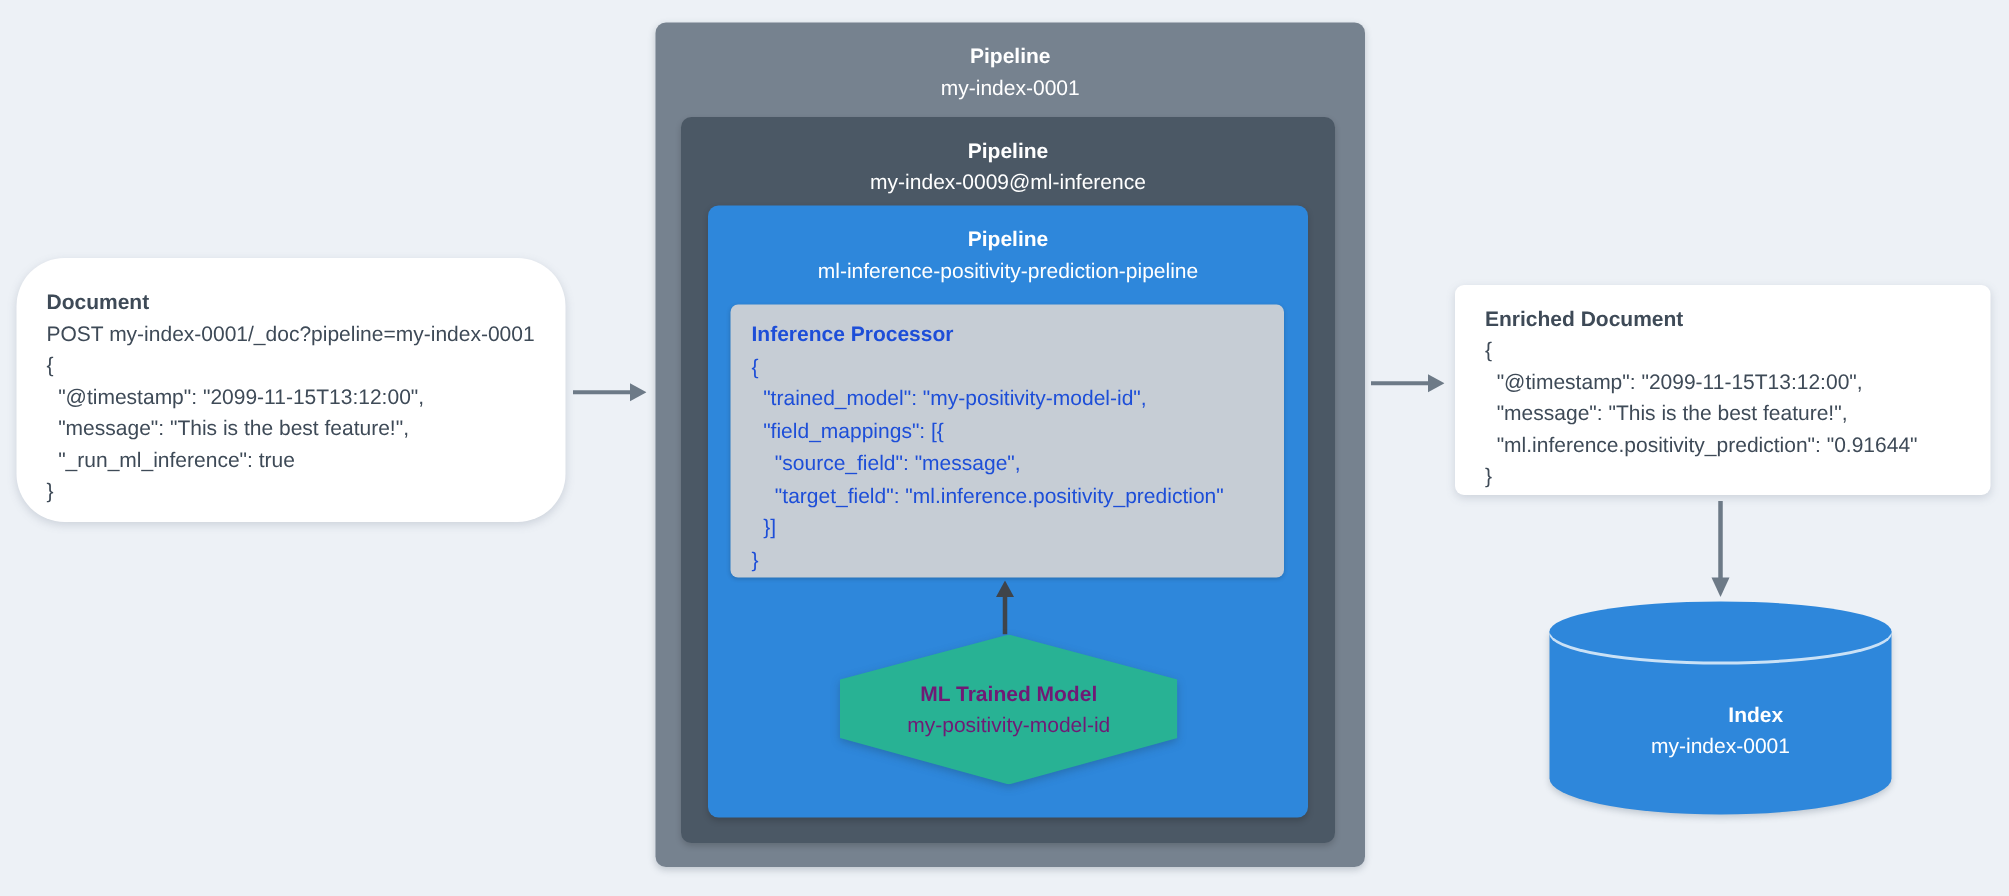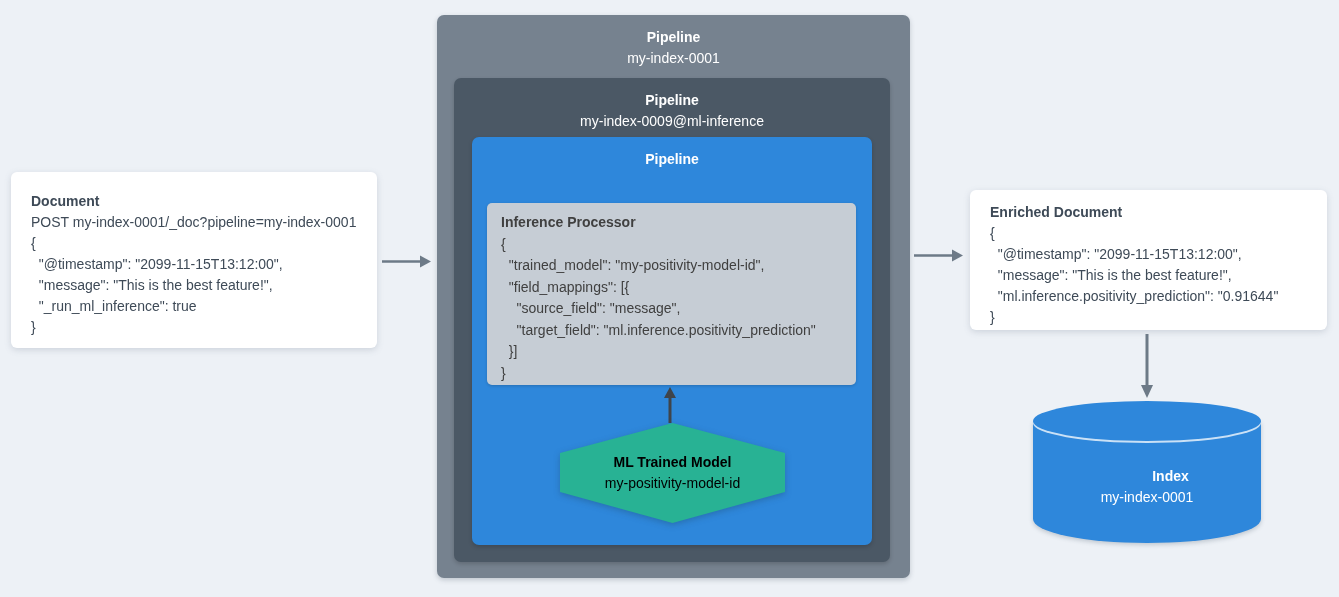--- a/index.html
+++ b/index.html
@@ -41,55 +41,55 @@
   .panel-title { font-weight: bold; }
 
   
   .processor {
     position: absolute;
     left: 487px; top: 203px; width: 369px; height: 182px;
     background: #C6CDD5;
     border-radius: 5px;
     box-shadow: 0 1px 3px rgba(0,0,0,.18);
     padding: 9px 14px;
-    color: #404040;
+    color: #1d4ed8;
     font-size: 14px;
     line-height: 21.5px;
     overflow: hidden;
   }
   .processor-title { font-weight: bold; }
 
   
   .card {
     position: absolute;
     background: #FFFFFF;
     border-radius: 6px;
     box-shadow: 0 2px 6px rgba(110,125,145,.25);
     font-size: 14px;
     line-height: 21px;
     color: #3E4A57;
   }
-  .card-document { left: 11px; top: 172px; width: 366px; height: 176px; padding: 19px 20px; }
+  .card-document { left: 11px; top: 172px; width: 366px; height: 176px; padding: 19px 20px; border-radius: 32px; }
   .card-enriched { left: 970px; top: 190px; width: 357px; height: 140px; padding: 12px 20px; }
   .card-title { font-weight: bold; }
   .code { white-space: pre; }
 
   
   .hex-wrap {
     position: absolute;
     left: 560px; top: 423px; width: 225px; height: 100px;
     filter: drop-shadow(0 2px 3px rgba(20,50,70,.28));
   }
   .hex {
     width: 100%; height: 100%;
     background: #28B294;
     clip-path: polygon(50% 0%, 100% 30%, 100% 69%, 50% 100%, 0% 69%, 0% 30%);
     display: flex; flex-direction: column;
     align-items: center; justify-content: center;
-    color: #000000; text-align: center;
+    color: #701a75; text-align: center;
     font-size: 14px; line-height: 21px;
   }
   .hex-title { font-weight: bold; }
 
   
   .cylinder { position: absolute; left: 1033px; top: 401px; width: 228px; height: 142px; }
   .cyl-body {
     position: absolute; left: 0; top: 20px; width: 228px; height: 122px;
     background: #2E87DB;
     border-radius: 0 0 50% 50% / 0 0 24px 24px;
@@ -141,20 +141,21 @@
   <div class="panel panel-mid">
     <div class="panel-header">
       <div class="panel-title">Pipeline</div>
       <div class="panel-sub">my-index-0009@ml-inference</div>
     </div>
   </div>
 
   <div class="panel panel-blue">
     <div class="panel-header">
       <div class="panel-title">Pipeline</div>
+      <div class="panel-sub">ml-inference-positivity-prediction-pipeline</div>
     </div>
   </div>
 
   <div class="processor">
     <div class="processor-title">Inference Processor</div>
     <div class="code">{
   "trained_model": "my-positivity-model-id",
   "field_mappings": [{
     "source_field": "message",
     "target_field": "ml.inference.positivity_prediction"

